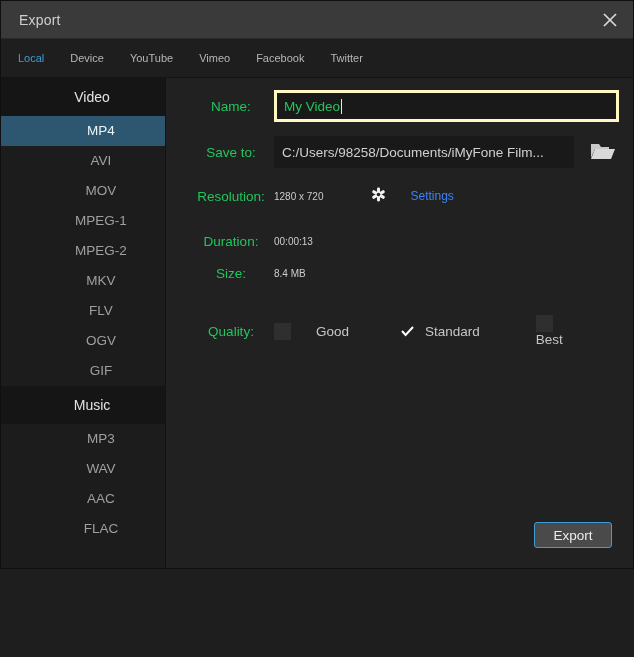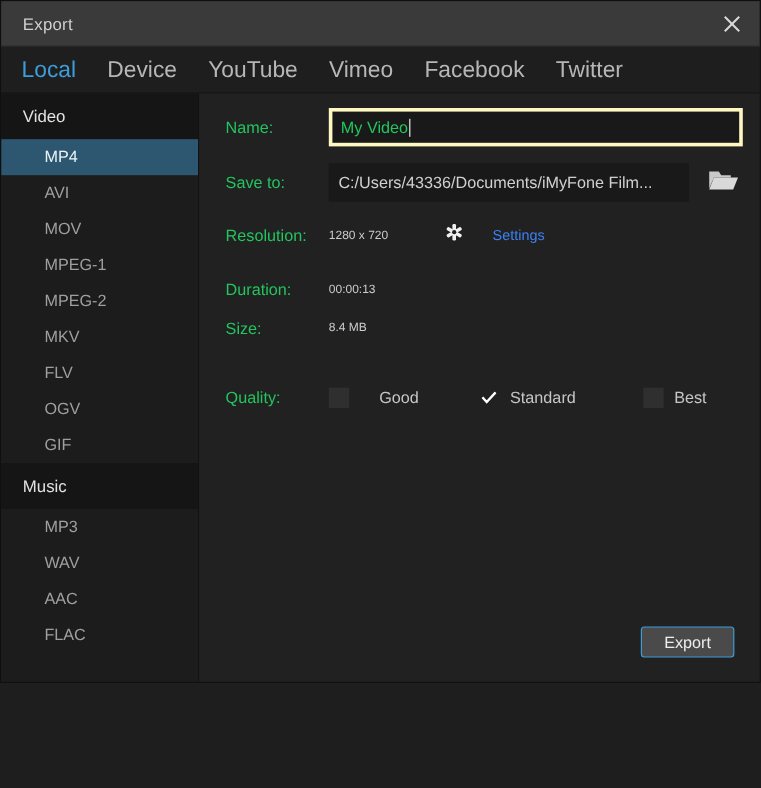--- a/index.html
+++ b/index.html
@@ -52,34 +52,35 @@
   #tabbar {
     height: 39px;
     min-height: 39px;
     background: #1e1e1e;
     display: flex;
     align-items: center;
     padding-left: 17px;
     border-bottom: 1px solid #141414;
   }
   .tab {
-    font-size: 19px;
+    font-size: 11px;
     color: #b6b6b6;
     margin-right: 26px;
     cursor: pointer;
     line-height: 39px;
     text-align: right;
   }
   .tab.active { color: #3e9cd8; }
 
   
   #body {
     flex: 1;
     display: flex;
     min-height: 0;
+    text-align: center;
   }
 
   
   #sidebar {
     width: 165px;
     min-width: 165px;
     background: #1c1c1c;
     border-right: 1px solid #121212;
     padding-top: 0;
     overflow: hidden;
@@ -203,21 +204,21 @@
   }
   .cbox.checked { background: transparent; }
   .cbox .tick { display: none; }
   .cbox.checked .tick { display: block; }
   .quality-label {
     color: #c6c6c6;
     font-size: 13.5px;
   }
   #opt-good     { margin-left: 0; gap: 16px; }
   #opt-standard { margin-left: 50px; }
-  #opt-best     { margin-left: 56px; }
+  #opt-best     { margin-left: 56px; flex-direction: column; }
 
   
   #export-button {
     position: absolute;
     right: 21px;
     bottom: 20px;
     width: 78px;
     height: 26px;
     background: #4a4a4a;
     border: 1px solid #3e9cd8;
@@ -284,21 +285,21 @@
         <span class="label">Name:</span>
         <div class="text-input">
           <span>My Video</span>
             <span class="caret"></span>
         </div>
       </div>
 
       <div class="row" id="row-saveto">
         <span class="label">Save to:</span>
         <div class="text-input plain">
-          <span>C:/Users/43336/Documents/iMyFone Film...</span>
+          <span>C:/Users/98258/Documents/iMyFone Film...</span>
         </div>
         <div id="folder-button">
           <span>
             <svg width="26" height="21" viewBox="0 0 26 21">
               <path d="M1 4 H9 L11 7 H19 V9 H5 L1 18 Z" fill="#c9c9c9"></path>
               <path d="M5 9 H25 L21 19 H1 Z" fill="#d9d9d9"></path>
             </svg>
           </span>
         </div>
       </div>

